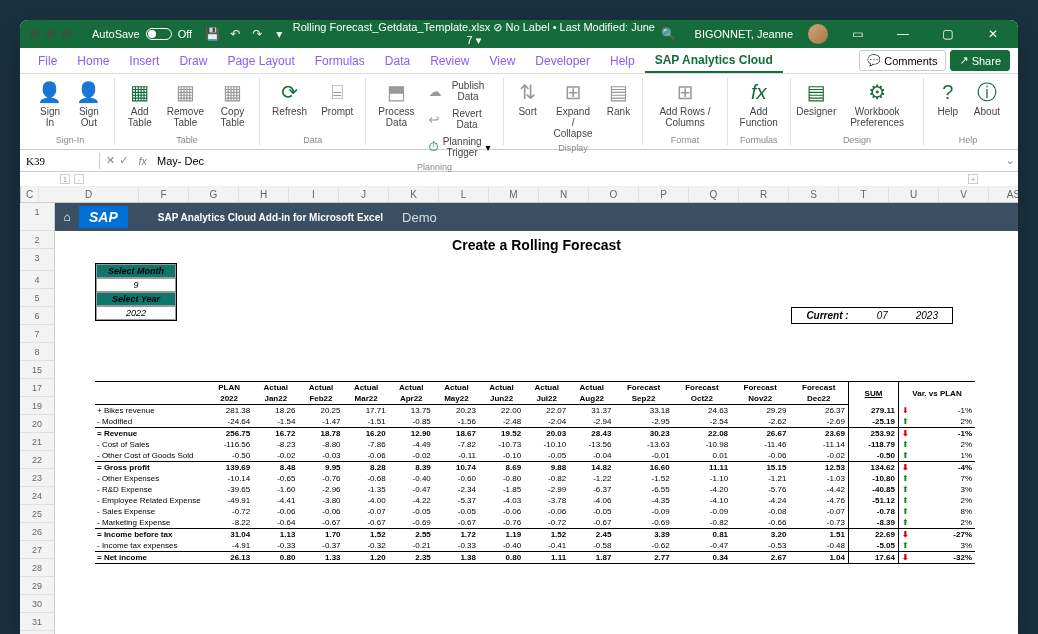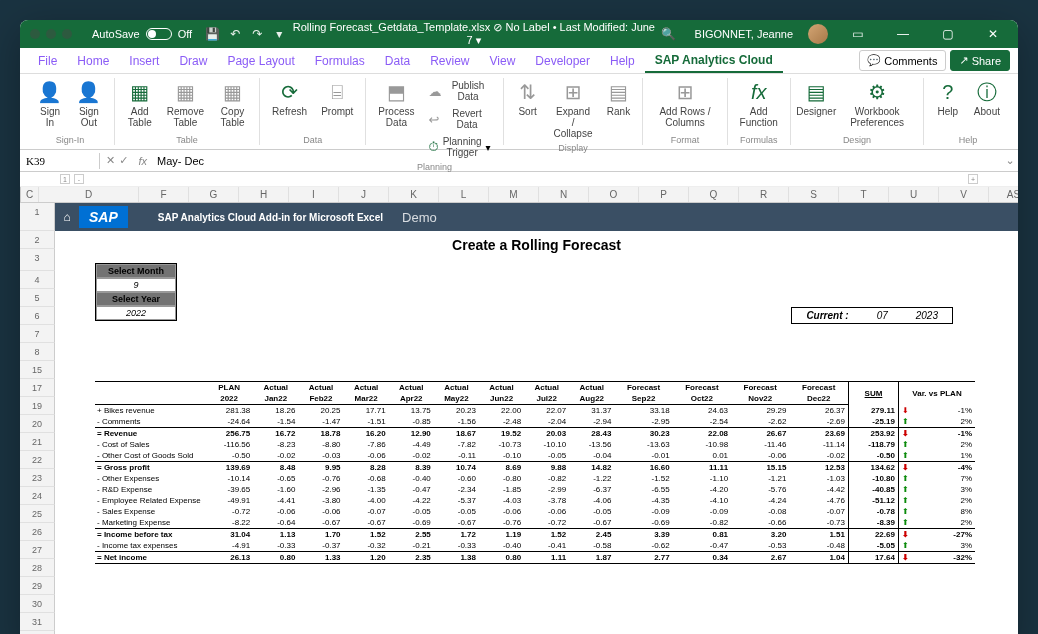--- a/index.html
+++ b/index.html
@@ -61,21 +61,21 @@
 .banner { background: #3a4f64; color: #fff; display: flex; align-items: center; height: 28px; margin: 0; }
 .banner .home { width: 24px; text-align:center; font-size:12px;}
 .sap-logo { background: #0070d4; padding: 3px 10px; font-weight: bold; font-size: 14px; font-style: italic; }
 .banner .title1 { margin-left: 30px; font-size: 10px; font-weight: 600; }
 .banner .title2 { margin-left: 19px; font-size: 13px; opacity: 0.8; }
 
 .subtitle-row { text-align: center; font-size: 14px; font-weight: bold; padding: 6px 0; }
 
 .selector-block { display: inline-block; border: 1px solid #000; font-size: 9px; margin-left: 40px; margin-top: 4px; }
 .selector-block .sel-row { display: flex; }
-.selector-block .sel-label { width: 80px; border: 0.5px solid #999; text-align: center; padding: 1px 4px; font-weight: bold; background: #737373; }
+.selector-block .sel-label { width: 80px; border: 0.5px solid #999; text-align: center; padding: 1px 4px; font-weight: bold; font-style: italic; background: #0f766e; }
 .selector-block .sel-val { width: 80px; border: 0.5px solid #999; text-align: center; padding: 1px 8px; font-style: italic; }
 
 .current-block { display: inline-flex; border: 1px solid #000; font-size: 10px; position: absolute; right: 65px; top: 48px; }
 .current-block span { padding: 2px 14px; font-style: italic; }
 .current-block .lbl { font-weight: bold; }
 
 .center-labels { position: absolute; left: 50%; transform: translateX(-50%); top: 60px; font-size: 9px; text-align: center; line-height: 1.3; }
 .center-labels .b { font-weight: bold; }
 
 .data-table { font-size: 8px; border-collapse: collapse; margin: 60px 0 10px 40px; width: 880px; }
@@ -436,21 +436,21 @@
                   <td>31.37</td>
                   <td>33.18</td>
                   <td>24.63</td>
                   <td>29.29</td>
                   <td>26.37</td>
                   <td class="sum-col">279.11</td>
                   <td class="th-arrow arrow-down">⬇</td>
                   <td class="varcol">-1%</td>
                 </tr>
                 <tr class="thick-b">
-                  <td class="rowlabel">- Comments</td>
+                  <td class="rowlabel">- Modified</td>
                   <td>-24.64</td>
                   <td>-1.54</td>
                   <td>-1.47</td>
                   <td>-1.51</td>
                   <td>-0.85</td>
                   <td>-1.56</td>
                   <td>-2.48</td>
                   <td>-2.04</td>
                   <td>-2.94</td>
                   <td>-2.95</td>

